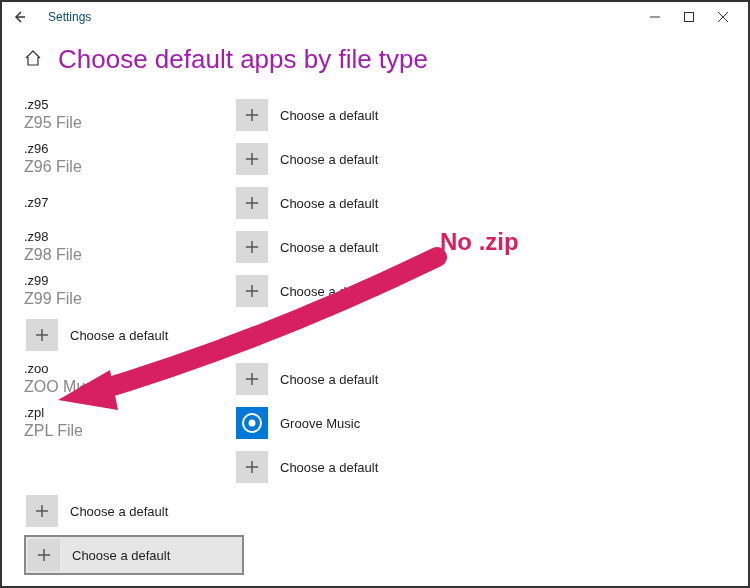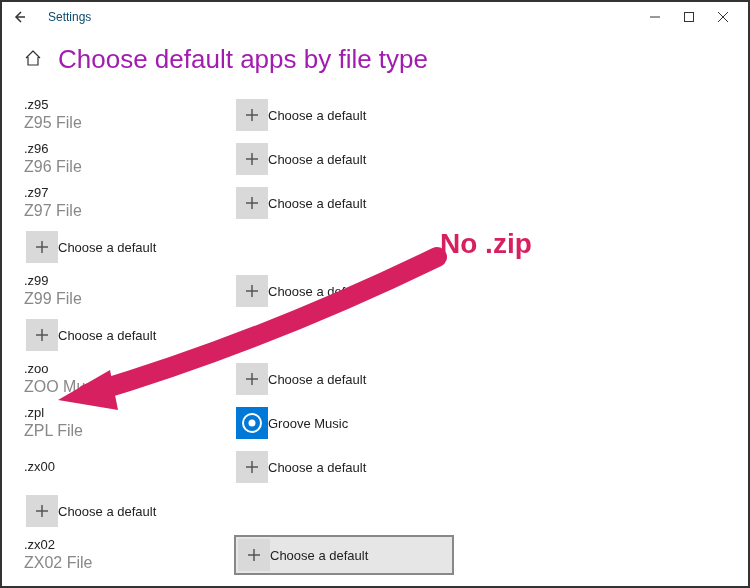--- a/index.html
+++ b/index.html
@@ -73,21 +73,21 @@
     line-height: 1.25;
     overflow: hidden;
     white-space: nowrap;
     text-overflow: ellipsis;
   }
   .ext { color: #222; font-size: 13px; }
   .desc { color: #888; font-size: 16px; overflow: hidden; text-overflow: ellipsis; }
   .app {
     display: flex;
     align-items: center;
-    gap: 0;
+    gap: 12px;
     padding: 2px 6px 2px 2px;
     cursor: pointer;
     min-width: 220px;
   }
   .app .icon {
     width: 32px; height: 32px;
     display: flex; align-items: center; justify-content: center;
     background: #d9d9d9;
     color: #555;
     font-size: 20px;
@@ -103,21 +103,21 @@
   
   .annotation {
     position: absolute;
     pointer-events: none;
     top: 0; left: 0; right: 0; bottom: 0;
   }
   .annotation-text {
     position: absolute;
     top: 226px;
     left: 438px;
-    font-size: 28px;
+    font-size: 24px;
     font-weight: 700;
     color: #d6205f;
     font-family: Arial, sans-serif;
   }
 </style>
 </head>
 <body>
 
 <div class="titlebar">
   <div class="back">
@@ -183,33 +183,36 @@
             <line x1="9" y1="3" x2="9" y2="15" stroke="#555" stroke-width="1.5"></line>
             <line x1="3" y1="9" x2="15" y2="9" stroke="#555" stroke-width="1.5"></line>
           </svg>
         </div>
         <div class="label">Choose a default</div>
       </div>
     </div>
     <div class="row">
       <div class="ext-col">
         <div class="ext">.z97</div>
-        <div class="desc">Z97 File</div>
-      </div>
-      <div class="app">
-        <div class="icon">
-          <svg width="18" height="18" viewBox="0 0 18 18">
-            <line x1="9" y1="3" x2="9" y2="15" stroke="#555" stroke-width="1.5"></line>
-            <line x1="3" y1="9" x2="15" y2="9" stroke="#555" stroke-width="1.5"></line>
-          </svg>
-        </div>
-        <div class="label">Choose a default</div>
-      </div>
-    </div>
-    <div class="row">
+      </div>
+      <div class="app">
+        <div class="icon">
+          <svg width="18" height="18" viewBox="0 0 18 18">
+            <line x1="9" y1="3" x2="9" y2="15" stroke="#555" stroke-width="1.5"></line>
+            <line x1="3" y1="9" x2="15" y2="9" stroke="#555" stroke-width="1.5"></line>
+          </svg>
+        </div>
+        <div class="label">Choose a default</div>
+      </div>
+    </div>
+    <div class="row">
+      <div class="ext-col">
+        <div class="ext">.z98</div>
+        <div class="desc">Z98 File</div>
+      </div>
       <div class="app">
         <div class="icon">
           <svg width="18" height="18" viewBox="0 0 18 18">
             <line x1="9" y1="3" x2="9" y2="15" stroke="#555" stroke-width="1.5"></line>
             <line x1="3" y1="9" x2="15" y2="9" stroke="#555" stroke-width="1.5"></line>
           </svg>
         </div>
         <div class="label">Choose a default</div>
       </div>
     </div>
@@ -264,21 +267,20 @@
           <svg width="22" height="22" viewBox="0 0 22 22">
             <circle cx="11" cy="11" r="9" fill="none" stroke="#fff" stroke-width="2"></circle>
             <circle cx="11" cy="11" r="3.5" fill="#fff"></circle>
           </svg>
         </div>
         <div class="label">Groove Music</div>
       </div>
     </div>
     <div class="row">
       <div class="ext-col">
-        <div class="ext">.zx00</div>
       </div>
       <div class="app">
         <div class="icon">
           <svg width="18" height="18" viewBox="0 0 18 18">
             <line x1="9" y1="3" x2="9" y2="15" stroke="#555" stroke-width="1.5"></line>
             <line x1="3" y1="9" x2="15" y2="9" stroke="#555" stroke-width="1.5"></line>
           </svg>
         </div>
         <div class="label">Choose a default</div>
       </div>
@@ -288,24 +290,20 @@
         <div class="icon">
           <svg width="18" height="18" viewBox="0 0 18 18">
             <line x1="9" y1="3" x2="9" y2="15" stroke="#555" stroke-width="1.5"></line>
             <line x1="3" y1="9" x2="15" y2="9" stroke="#555" stroke-width="1.5"></line>
           </svg>
         </div>
         <div class="label">Choose a default</div>
       </div>
     </div>
     <div class="row selected">
-      <div class="ext-col">
-        <div class="ext">.zx02</div>
-        <div class="desc">ZX02 File</div>
-      </div>
       <div class="app">
         <div class="icon">
           <svg width="18" height="18" viewBox="0 0 18 18">
             <line x1="9" y1="3" x2="9" y2="15" stroke="#555" stroke-width="1.5"></line>
             <line x1="3" y1="9" x2="15" y2="9" stroke="#555" stroke-width="1.5"></line>
           </svg>
         </div>
         <div class="label">Choose a default</div>
       </div>
     </div>

